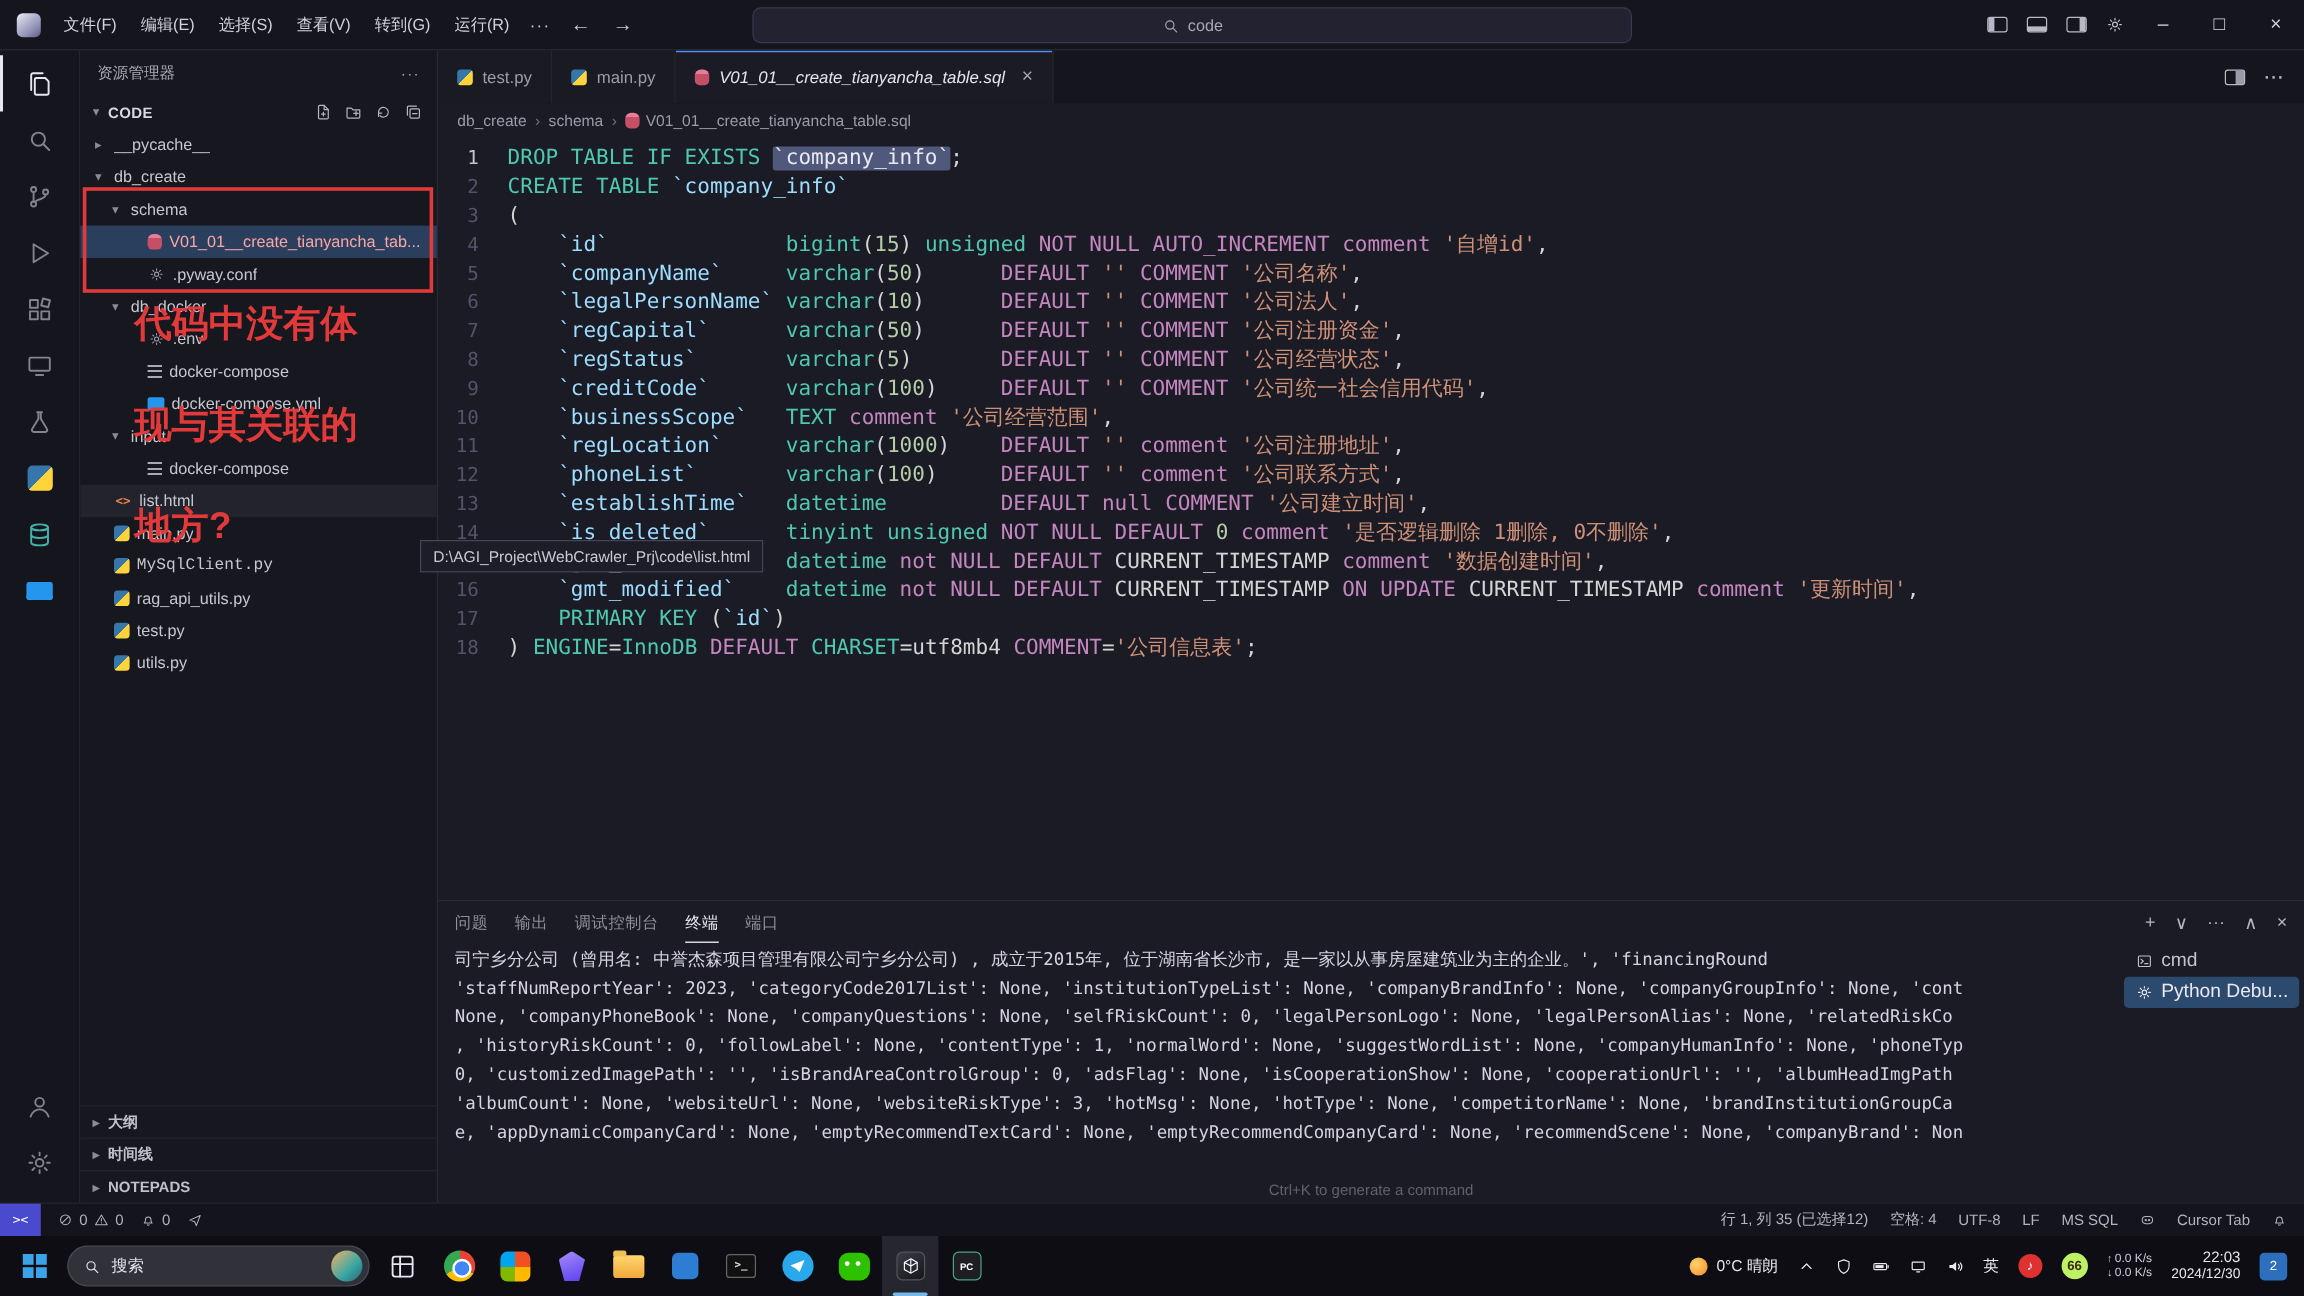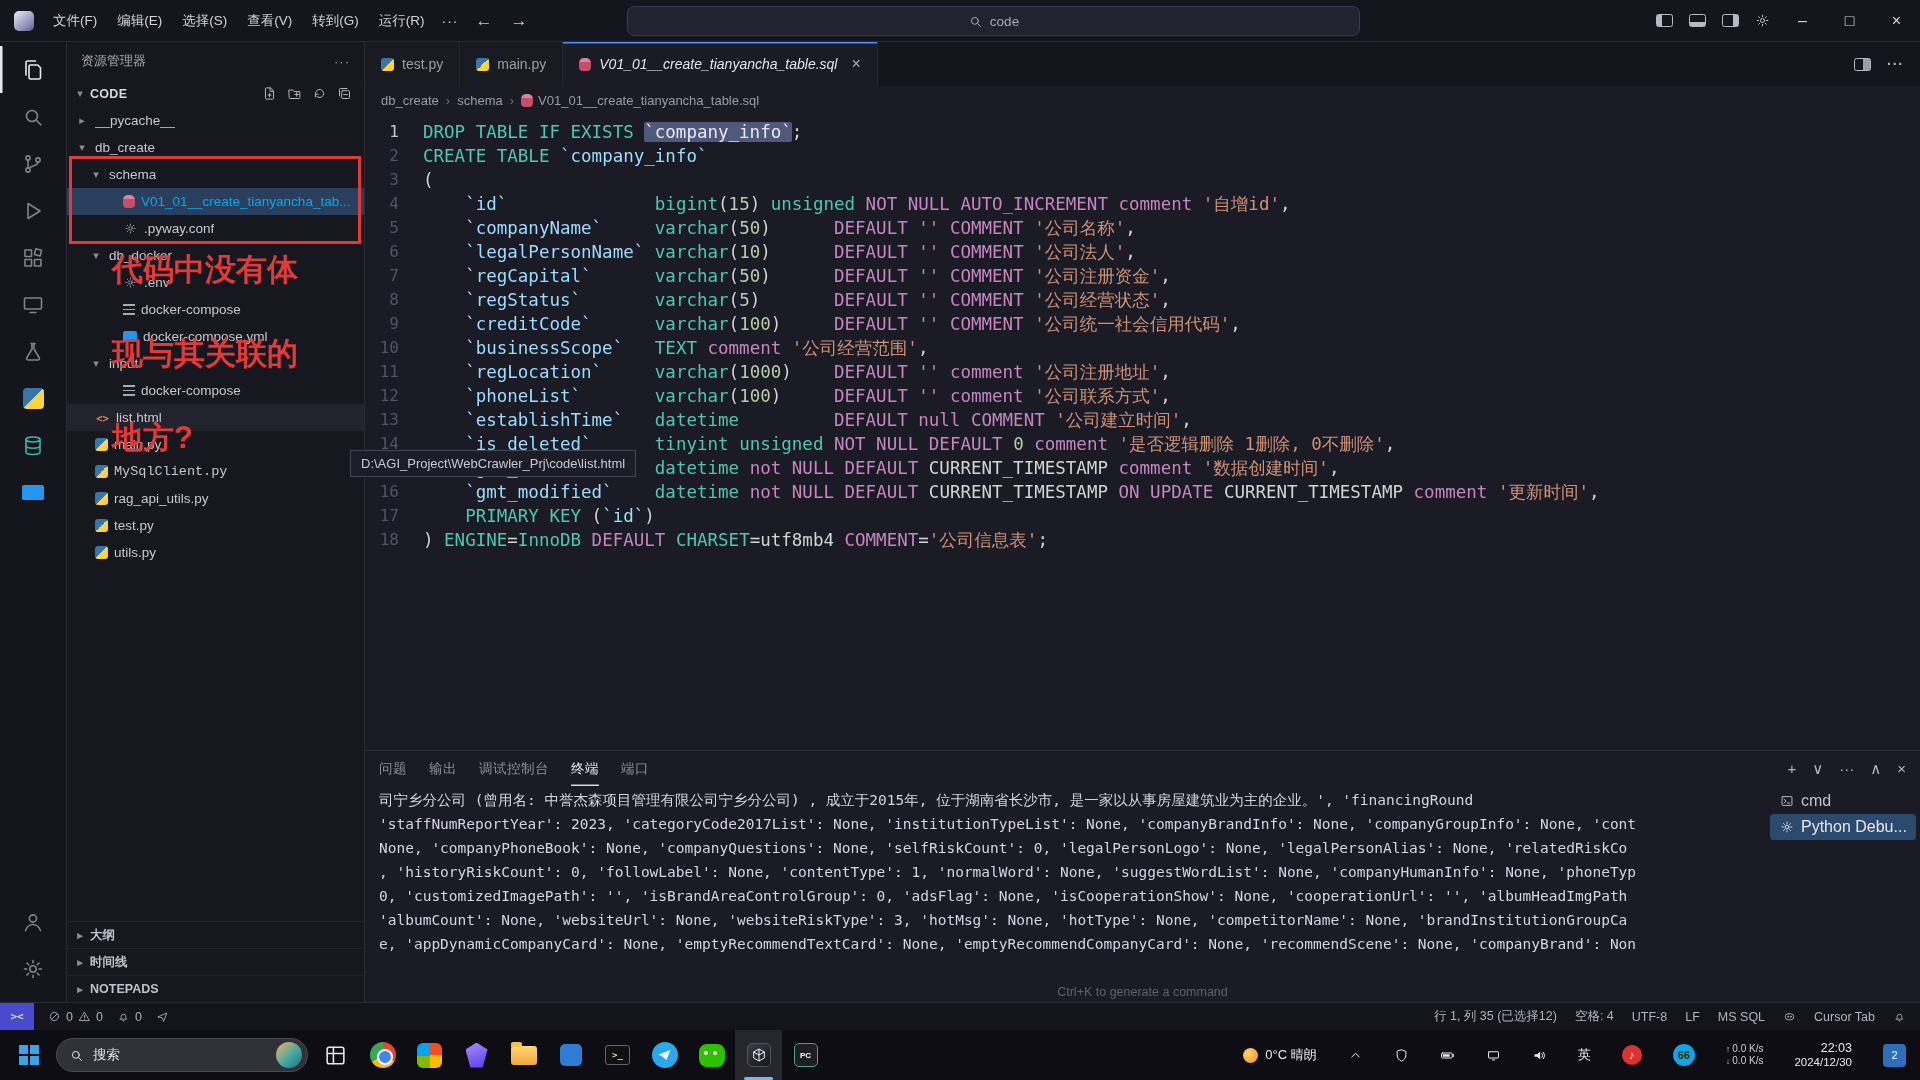--- a/index.html
+++ b/index.html
@@ -33,21 +33,21 @@
 .ic-docker-sq{width:22px;height:15px;border-radius:2px;background:#2496ed;box-shadow:0 -4px 0 -1px #2496ed inset}
 
 .sidebar{width:298px;background:#17171f;border-right:1px solid #2a2a36;position:relative;font-size:13.5px}
 .sb-header{height:38px;display:flex;align-items:center;padding:0 14px;color:#a9a9b6;font-size:13px}
 .sb-more{margin-left:auto;letter-spacing:1px}
 .sb-section{height:27px;display:flex;align-items:center;padding:0 6px;gap:3px}
 .sb-section-label{font-weight:700;font-size:12.5px;color:#d8d8e2;letter-spacing:.3px}
 .sb-actions{margin-left:auto;display:flex;gap:10px;color:#b6b6c2;padding-right:6px}
 .chev{width:14px;display:inline-flex;justify-content:center;color:#8a8a98;font-size:11px;flex:none}
 .trow{height:27px;display:flex;align-items:center;gap:6px;color:#c6c6d0;cursor:pointer;white-space:nowrap;overflow:hidden}
-.trow.sel{background:#2a3f5e;color:#0ea5e9}
+.trow.sel{background:#2a3f5e;color:#fca5a5}
 .trow.hov{background:#23232e}
 .tlabel{overflow:hidden;text-overflow:ellipsis}
 .fi{width:15px;height:15px;display:inline-flex;align-items:center;justify-content:center;flex:none}
 .fi svg{width:13px;height:13px;stroke:#a0a0ae;fill:none;stroke-width:1.6;stroke-linecap:round}
 .fi-python{width:13px;height:13px;border-radius:3px;background:linear-gradient(135deg,#3776ab 50%,#ffd43b 50%)}
 .fi-sql{width:12px;height:13px;border-radius:5px 5px 4px 4px;background:linear-gradient(#e57e97 0 3.5px,#c64f68 3.5px)}
 .fi-html{color:#e8834a;font-weight:700;font-size:10.5px;font-family:"DejaVu Sans Mono",monospace}
 .fi-lines{width:12px;height:11px;background:repeating-linear-gradient(to bottom,#a9a9b6 0 1.8px,transparent 1.8px 4.6px)}
 .fi-docker{width:14px;height:11px;border-radius:2px;background:#2496ed}
 .sb-bottom{position:absolute;bottom:0;left:0;right:0}
@@ -121,27 +121,27 @@
 .ic-appblue{width:22px;height:22px;background:#2d7dd2;border-radius:5px}
 .ic-term{width:25px;height:20px;background:#111;border:1px solid #666;border-radius:3px;color:#ddd;font:700 9px "DejaVu Sans Mono",monospace;display:flex;align-items:center;justify-content:center}
 .ic-telegram{width:26px;height:26px;border-radius:50%;background:#29a9eb;display:flex;align-items:center;justify-content:center}
 .ic-telegram::after{content:"";width:12px;height:10px;background:#fff;clip-path:polygon(0 45%,100% 0,65% 100%,38% 70%)}
 .ic-wechat{width:26px;height:23px;background:#2dc100;border-radius:8px;position:relative}
 .ic-wechat::before{content:"";position:absolute;left:5px;top:7px;width:4px;height:4px;border-radius:50%;background:#fff}
 .ic-wechat::after{content:"";position:absolute;left:14px;top:7px;width:4px;height:4px;border-radius:50%;background:#fff}
 .ic-pycharm{width:24px;height:24px;border-radius:5px;background:#1e1e24;border:1px solid #4aa57f;color:#fff;font-size:8px;font-weight:700;display:flex;align-items:center;justify-content:center}
 .ic-cursorcube{width:24px;height:24px;border-radius:5px;background:linear-gradient(145deg,#3c3c4a,#15151c);border:1px solid #555;display:flex;align-items:center;justify-content:center}
 .ic-cursorcube svg{width:16px;height:16px;stroke:#fff;fill:none;stroke-width:1.4}
-.tray{margin-left:auto;display:flex;align-items:center;gap:31px;padding-right:8px;font-size:12.5px}
+.tray{margin-left:auto;display:flex;align-items:center;gap:16px;padding-right:8px;font-size:12.5px}
 .tr{width:15px;height:15px;color:#e8e8ee}
 .tray-weather{display:flex;align-items:center;gap:7px;font-size:13px;white-space:nowrap}
 .weather-dot{width:15px;height:15px;border-radius:50%;background:radial-gradient(circle at 35% 35%,#ffd36b,#f08c2e)}
 .tray-ime{font-size:13px}
 .tray-music{width:20px;height:20px;border-radius:50%;background:#e03131;color:#fff;display:flex;align-items:center;justify-content:center;font-size:11px}
-.tray-badge{width:22px;height:22px;border-radius:50%;background:#0ea5e9;color:#3a2a00;font-weight:700;font-size:11px;display:flex;align-items:center;justify-content:center}
+.tray-badge{width:22px;height:22px;border-radius:50%;background:#bef264;color:#3a2a00;font-weight:700;font-size:11px;display:flex;align-items:center;justify-content:center}
 .tray-speeds{display:flex;flex-direction:column;line-height:11.5px;font-size:10px;color:#cfcfda}
 .tray-speeds i{font-style:normal;font-size:9px;margin-right:2px}
 .tray-clock{display:flex;flex-direction:column;align-items:flex-end;line-height:14px;font-size:12.5px;white-space:nowrap}
 .tray-date{font-size:11.5px}
 .tray-notif{min-width:23px;height:23px;border-radius:4px;display:flex;align-items:center;justify-content:center;font-size:11px;background:#2d6ebd;color:#fff;padding:0 4px}
 
 .red-box{position:absolute;left:69px;top:156px;width:292px;height:88px;border:3px solid #e03a3a;z-index:40;pointer-events:none}
 .red-note{position:absolute;left:112px;top:252px;z-index:41;color:#e23a3a;font-size:31px;font-weight:700;line-height:36px;pointer-events:none}
 .red-note div{margin-bottom:48px;white-space:nowrap}
 .tooltip{position:absolute;left:350px;top:450px;height:27px;display:flex;align-items:center;padding:0 10px;background:#1d1d28;border:1px solid #454558;color:#c9c9d6;font-size:13px;z-index:45;white-space:nowrap}

